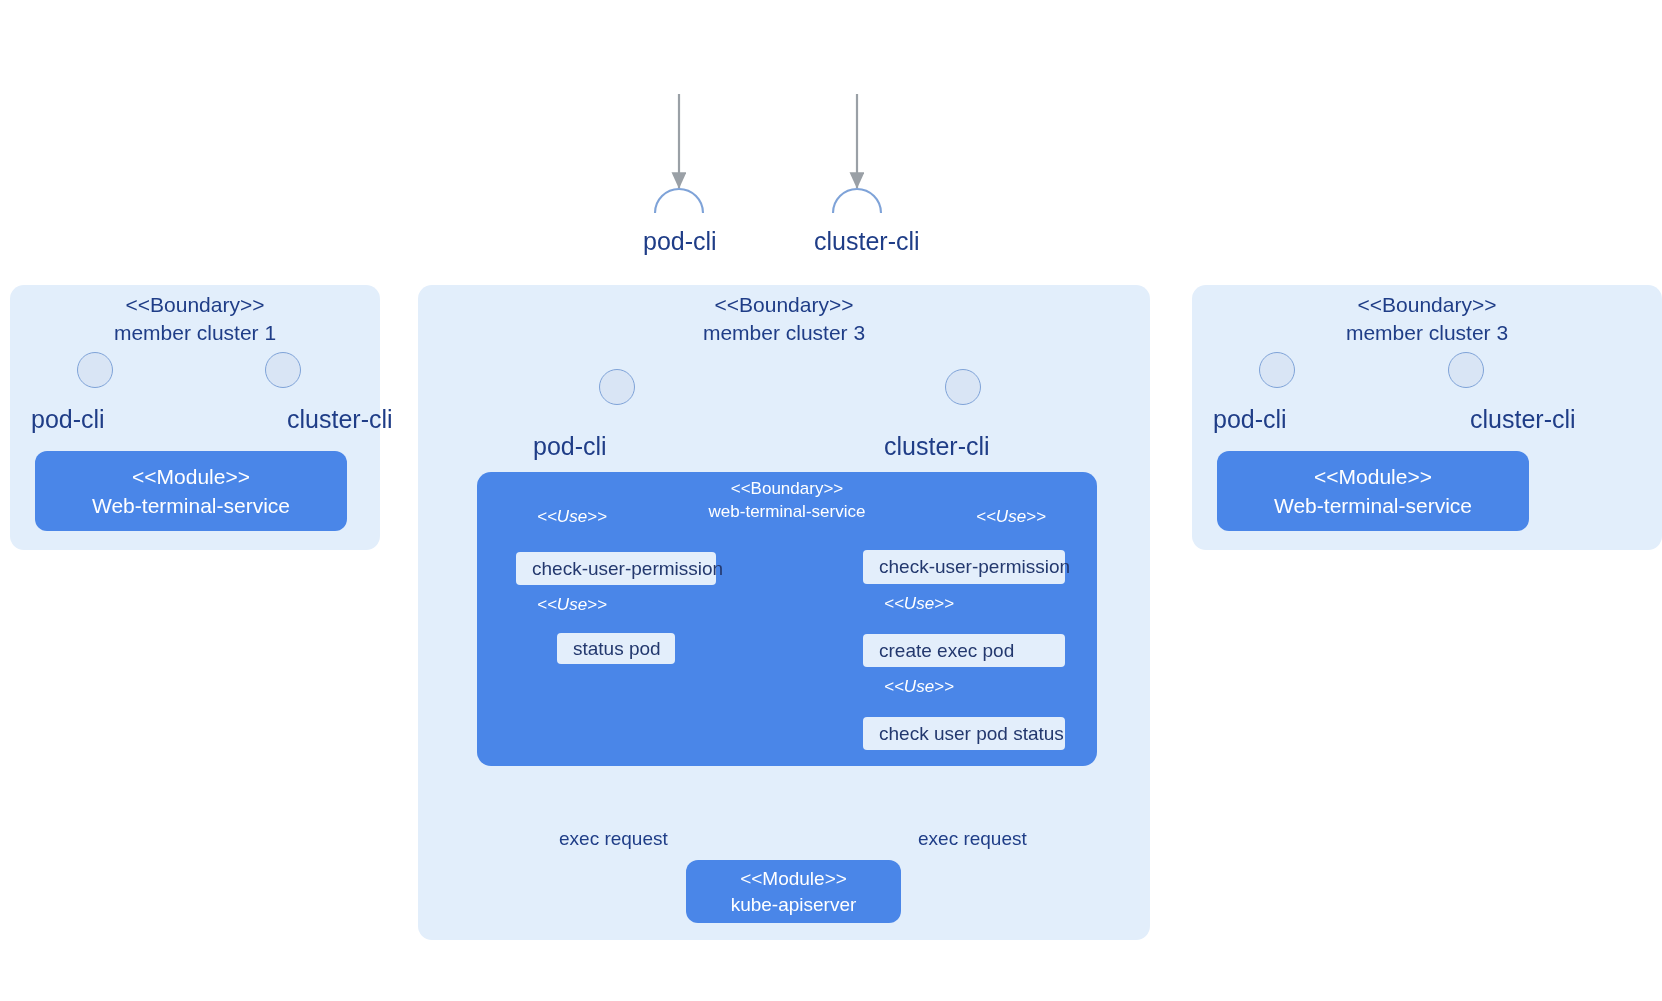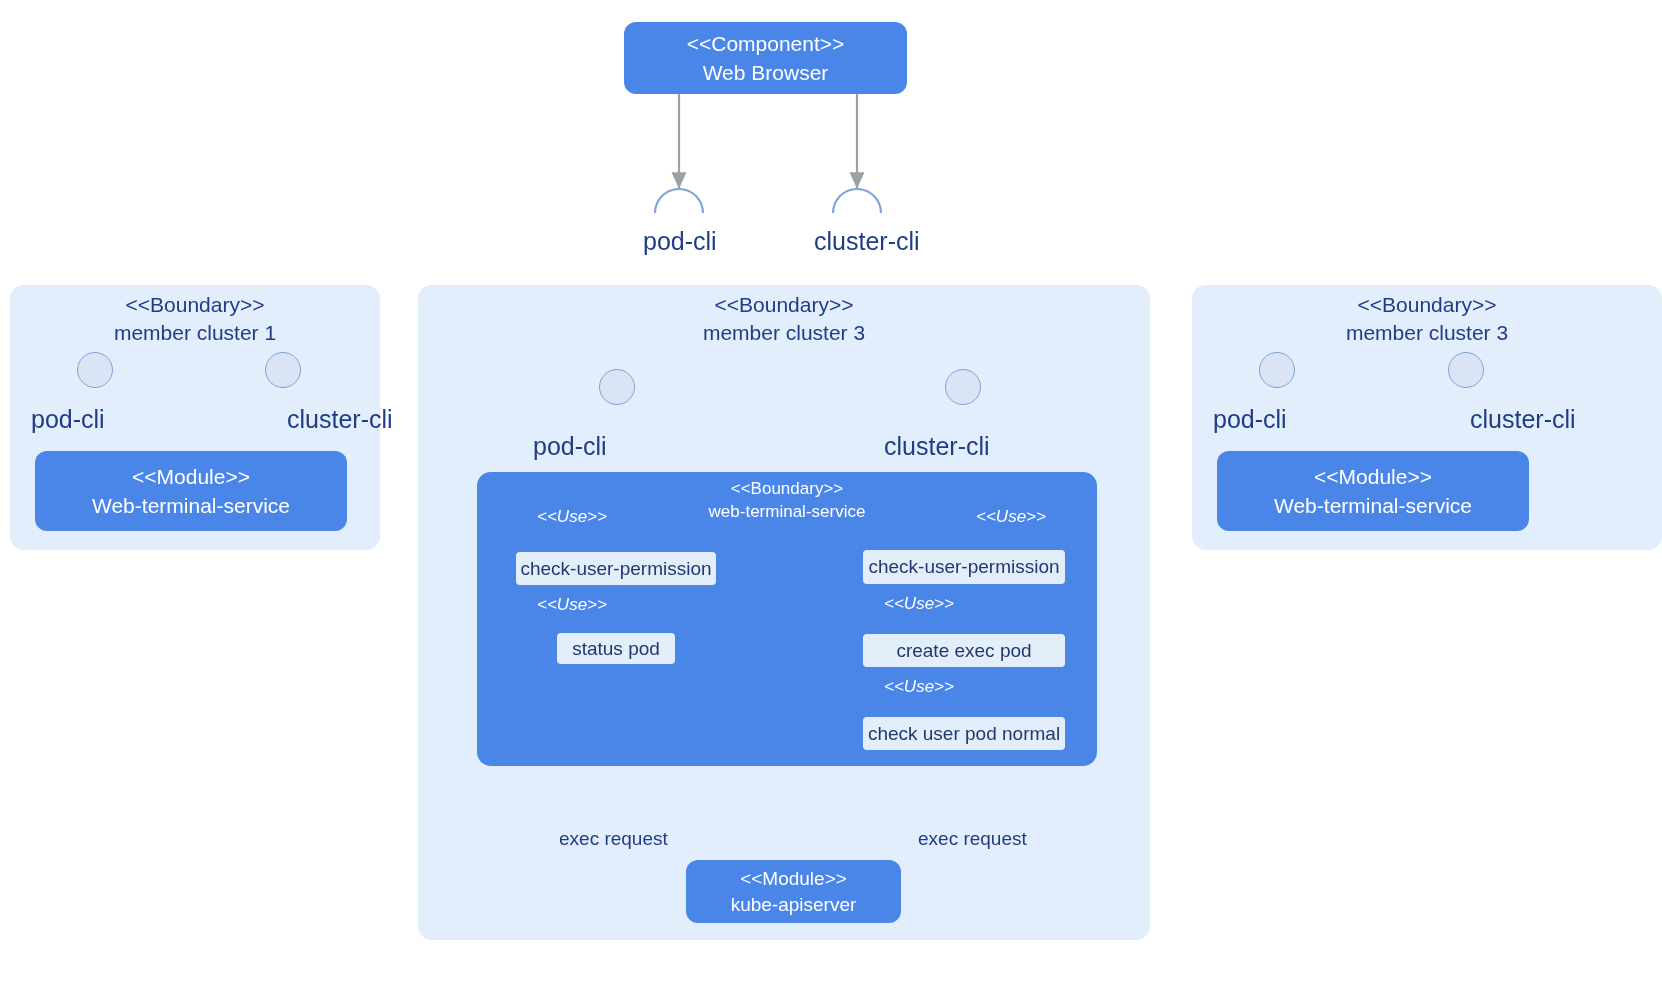--- a/index.html
+++ b/index.html
@@ -69,21 +69,20 @@
     line-height: 23px;
     white-space: pre-line;
   }
 
   
   .op-box {
     background: #e3eefb;
     border-radius: 4px;
     display: flex;
     align-items: center;
-    justify-content: center;
     color: #23386e;
     font-size: 19px;
     white-space: nowrap;
     padding: 0 16px;
   }
 
   
   .iface-label {
     position: absolute;
     color: #1f3d87;
@@ -158,24 +157,20 @@
     <line x1="95" y1="388" x2="95" y2="452" stroke="#4c4c4c" stroke-width="1.4"></line>
     <line x1="283" y1="388" x2="283" y2="452" stroke="#4c4c4c" stroke-width="1.4"></line>
 
     <line x1="617" y1="405" x2="617" y2="472" stroke="#4c4c4c" stroke-width="1.4"></line>
     <line x1="963" y1="405" x2="963" y2="472" stroke="#4c4c4c" stroke-width="1.4"></line>
 
     <line x1="1277" y1="388" x2="1277" y2="452" stroke="#4c4c4c" stroke-width="1.4"></line>
     <line x1="1466" y1="388" x2="1466" y2="452" stroke="#4c4c4c" stroke-width="1.4"></line>
   </svg>
 
-  <div class="node module" style="left:624px; top:22px; width:283px; height:72px;">
-    <span class="l1">&lt;&lt;Component&gt;&gt;</span>
-    <span class="l2">Web Browser</span>
-  </div>
 
   <div class="iface-label" style="left:643px; top:227px;">pod-cli</div>
   <div class="iface-label" style="left:814px; top:227px;">cluster-cli</div>
 
   <div class="node boundary" style="left:10px; top:285px; width:370px; height:265px;">
     <div class="boundary-title" style="top:6px;">&lt;&lt;Boundary&gt;&gt;</div>
     <div class="boundary-title" style="top:34px;">member cluster 1</div>
   </div>
   <div class="lollipop-ball" style="left:77px; top:352px; width:36px; height:36px;"></div>
   <div class="lollipop-ball" style="left:265px; top:352px; width:36px; height:36px;"></div>
@@ -215,21 +210,21 @@
   <div class="use-label" style="left:884px; top:594px;">&lt;&lt;Use&gt;&gt;</div>
   <div class="use-label" style="left:884px; top:677px;">&lt;&lt;Use&gt;&gt;</div>
 
   <div class="node op-box" style="left:863px; top:550px; width:202px; height:34px;">
     <span>check-user-permission</span>
   </div>
   <div class="node op-box" style="left:863px; top:634px; width:202px; height:33px;">
     <span>create exec pod</span>
   </div>
   <div class="node op-box" style="left:863px; top:717px; width:202px; height:33px;">
-    <span>check user pod normal</span>
+    <span>check user pod status</span>
   </div>
 
   <div class="edge-label" style="left:559px; top:828px;">exec request</div>
   <div class="edge-label" style="left:918px; top:828px;">exec request</div>
 
   <div class="node module" style="left:686px; top:860px; width:215px; height:63px; font-size:19px; line-height:26px;">
     <span class="l1">&lt;&lt;Module&gt;&gt;</span>
     <span class="l2">kube-apiserver</span>
   </div>
 

